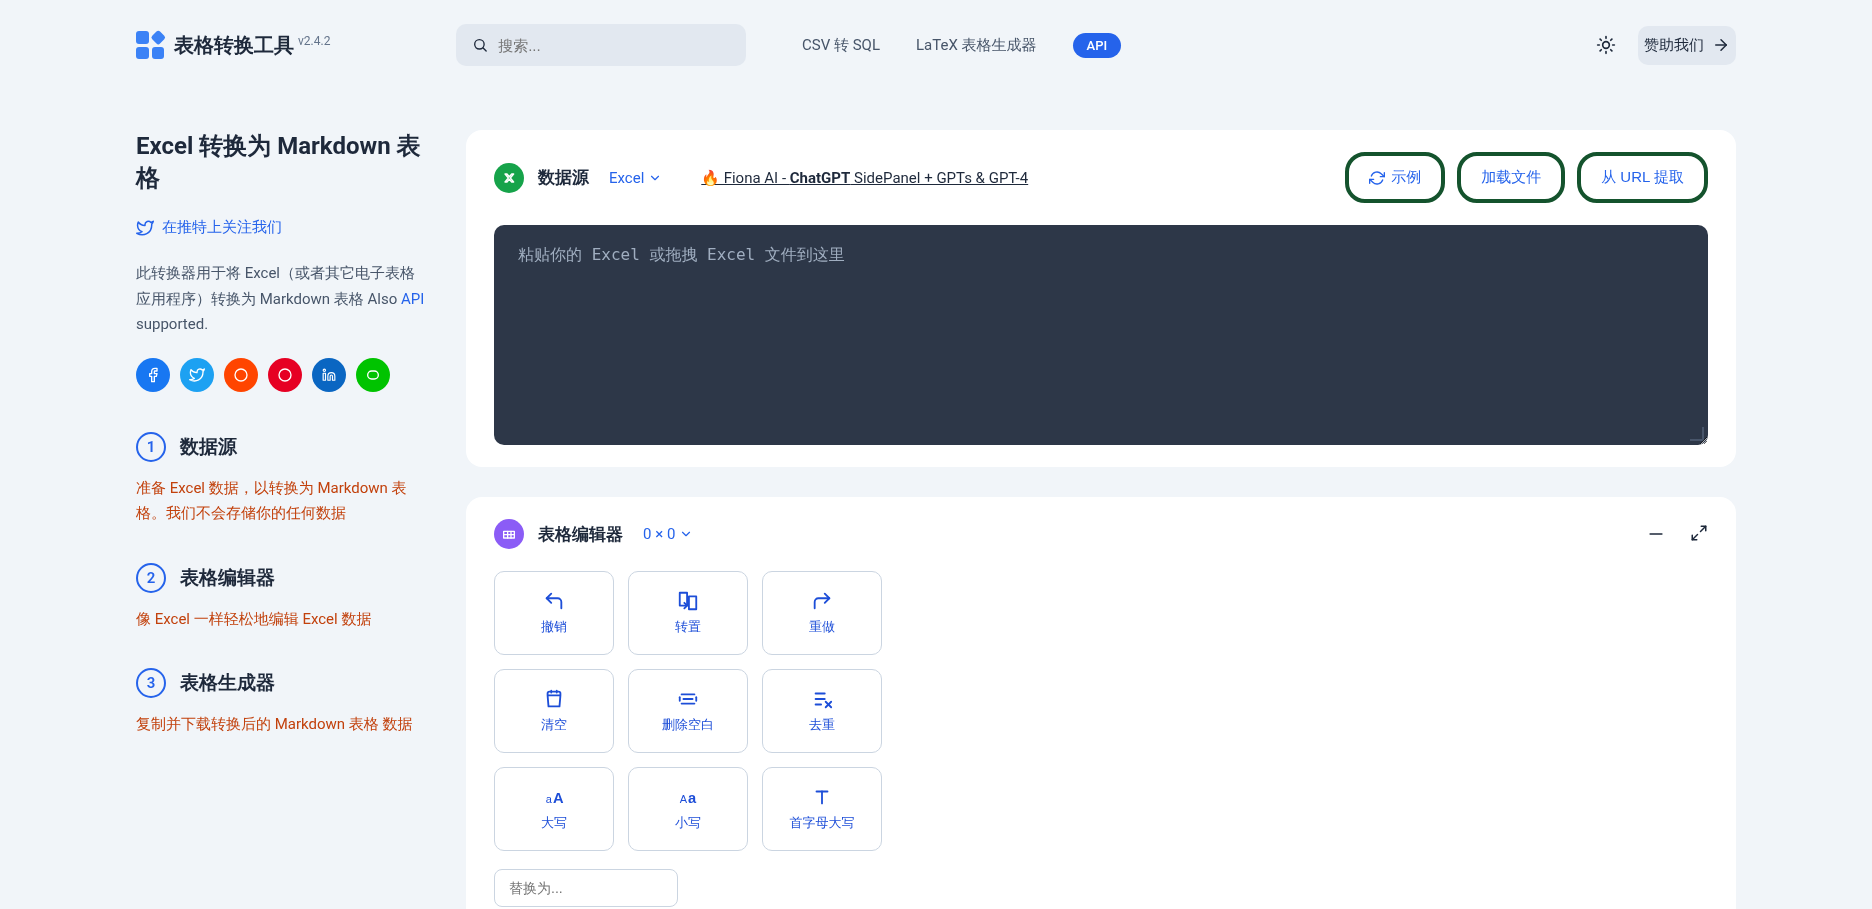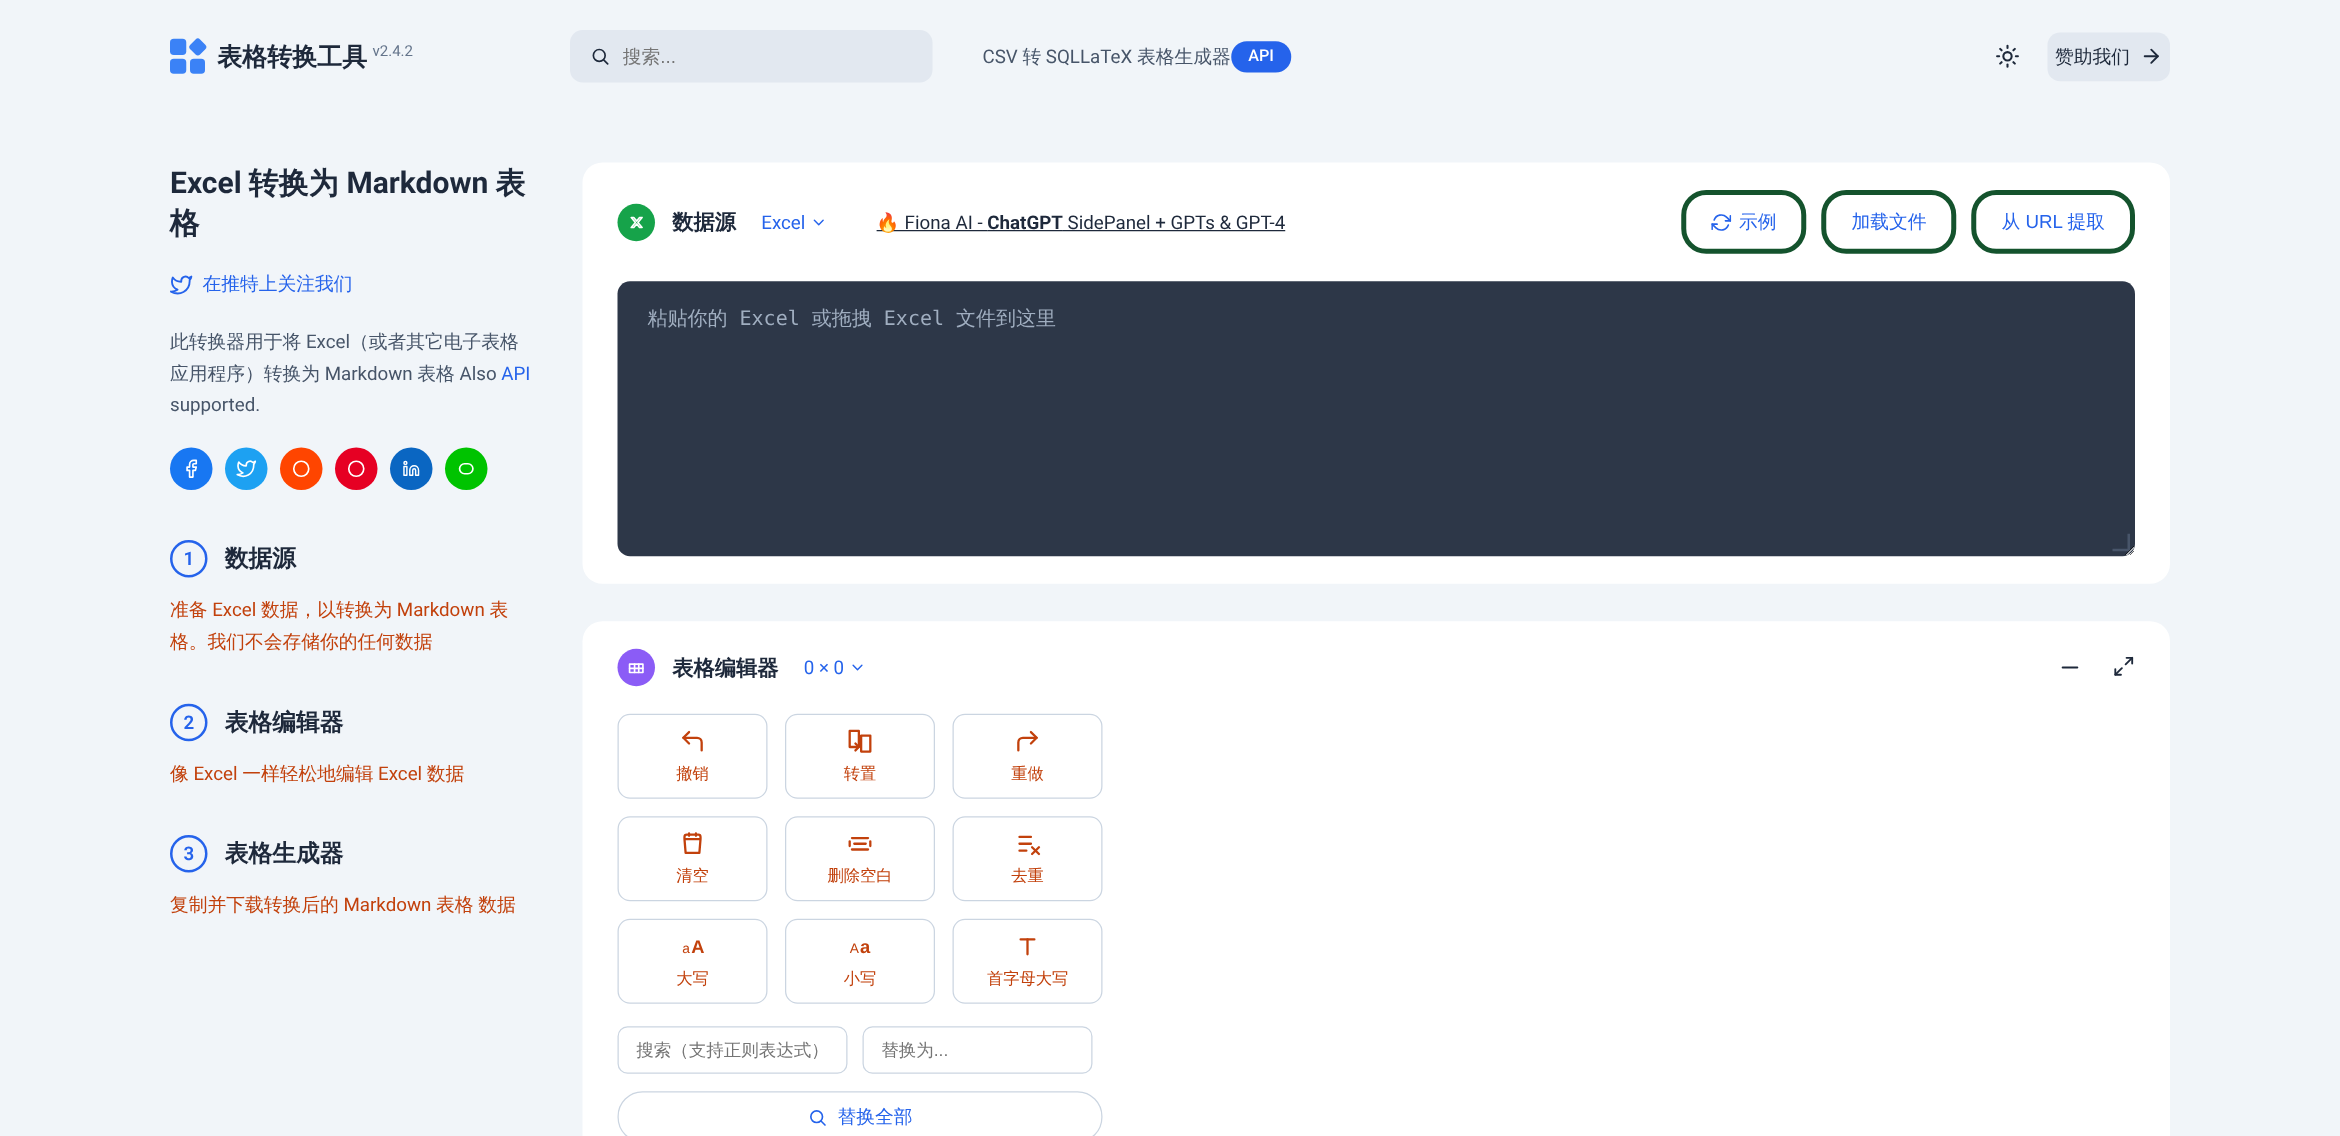--- a/index.html
+++ b/index.html
@@ -9,21 +9,21 @@
 
 .header { display: flex; align-items: center; padding: 24px 0; gap: 20px; }
 .logo-group { display: flex; align-items: center; gap: 10px; min-width: 300px; }
 .logo-icon { width: 28px; height: 28px; display: grid; grid-template-columns: 1fr 1fr; grid-template-rows: 1fr 1fr; gap: 3px; }
 .logo-icon span { background: #3b82f6; border-radius: 3px; }
 .logo-icon span:nth-child(2) { transform: rotate(45deg); scale: 0.85; }
 .logo-text { font-size: 20px; font-weight: 700; }
 .version { font-size: 12px; color: #64748b; vertical-align: super; margin-left: 4px; }
 .search-box { background: #e2e8f0; border-radius: 10px; display: flex; align-items: center; padding: 12px 16px; width: 290px; gap: 10px; }
 .search-box input { background: transparent; border: none; outline: none; font-size: 15px; color: #a21caf; width: 100%; }
-.nav-links { display: flex; align-items: center; margin-left: 20px; }
+.nav-links { display: flex; align-items: center; gap: 36px; margin-left: 36px; }
 .nav-links a { color: #475569; text-decoration: none; font-size: 15px; cursor: pointer; }
 .api-badge { background: #2563eb; color: white; padding: 5px 14px; border-radius: 14px; font-size: 13px; font-weight: 500; }
 .header-right { margin-left: auto; display: flex; align-items: center; gap: 14px; }
 .icon-btn { width: 36px; height: 36px; display: flex; align-items: center; justify-content: center; cursor: pointer; border-radius: 8px; }
 .sponsor-btn { background: #e2e8f0; padding: 10px 6px; border-radius: 10px; display: flex; align-items: center; gap: 8px; cursor: pointer; font-size: 15px; }
 
 
 .main { display: flex; gap: 40px; padding-top: 40px; }
 .sidebar { width: 290px; flex-shrink: 0; }
 .content { flex: 1; display: flex; flex-direction: column; gap: 30px; }
@@ -54,21 +54,21 @@
 .action-btn { border: 4px solid #14532d; background: white; color: #2563eb; padding: 12px 20px; border-radius: 20px; font-size: 15px; cursor: pointer; display: flex; align-items: center; gap: 6px; }
 .textarea { background: #2d3748; border-radius: 10px; padding: 20px 24px; min-height: 220px; color: #a0aec0; font-family: monospace; font-size: 16px; position: relative; resize: vertical; overflow: auto; }
 .textarea::after { content: ''; position: absolute; bottom: 4px; right: 4px; width: 12px; height: 12px; border-right: 2px solid #64748b; border-bottom: 2px solid #64748b; opacity: 0.5; }
 
 
 .editor-dim { color: #2563eb; font-size: 15px; display: flex; align-items: center; gap: 4px; cursor: pointer; margin-left: 6px; }
 .editor-controls { margin-left: auto; display: flex; gap: 24px; }
 
 
 .tool-grid { display: grid; grid-template-columns: repeat(3, 120px); gap: 14px; margin-bottom: 18px; }
-.tool-btn { border: 1px solid #cbd5e1; background: white; border-radius: 10px; height: 68px; display: flex; flex-direction: column; align-items: center; justify-content: center; gap: 6px; color: #c2410c; cursor: pointer; font-size: 13px; }
+.tool-btn { border: 1px solid #cbd5e1; background: white; border-radius: 10px; height: 84px; display: flex; flex-direction: column; align-items: center; justify-content: center; gap: 6px; color: #1d4ed8; cursor: pointer; font-size: 13px; }
 .tool-btn svg { width: 22px; height: 22px; }
 
 
 .search-row { display: flex; gap: 12px; margin-bottom: 14px; }
 .search-row input { border: 1px solid #cbd5e1; border-radius: 8px; padding: 10px 14px; font-size: 14px; outline: none; }
 .search-row input:first-child { width: 184px; }
 .search-row input:last-child { width: 184px; }
 .replace-all-btn { border: 1px solid #cbd5e1; background: white; color: #2563eb; width: 388px; padding: 10px; border-radius: 20px; font-size: 15px; cursor: pointer; display: flex; align-items: center; justify-content: center; gap: 8px; }
 
 svg { stroke: currentColor; fill: none; stroke-width: 2; stroke-linecap: round; stroke-linejoin: round; }
@@ -327,21 +327,20 @@
           <button class="tool-btn">
             <svg viewBox="0 0 24 24">
                 <line x1="6" y1="6" x2="18" y2="6"></line>
                 <line x1="12" y1="6" x2="12" y2="19"></line>
               </svg>
             <span>首字母大写</span>
           </button>
         </div>
 
         <div class="search-row">
-          <input type="text" placeholder="搜索（支持正则表达式）" style="">
           <input type="text" placeholder="替换为..." style="">
         </div>
         <button class="replace-all-btn">
           <svg width="16" height="16" viewBox="0 0 24 24">
               <circle cx="11" cy="11" r="7"></circle>
               <line x1="21" y1="21" x2="16.5" y2="16.5"></line>
             </svg>
           <span>替换全部</span>
         </button>
       </div>

